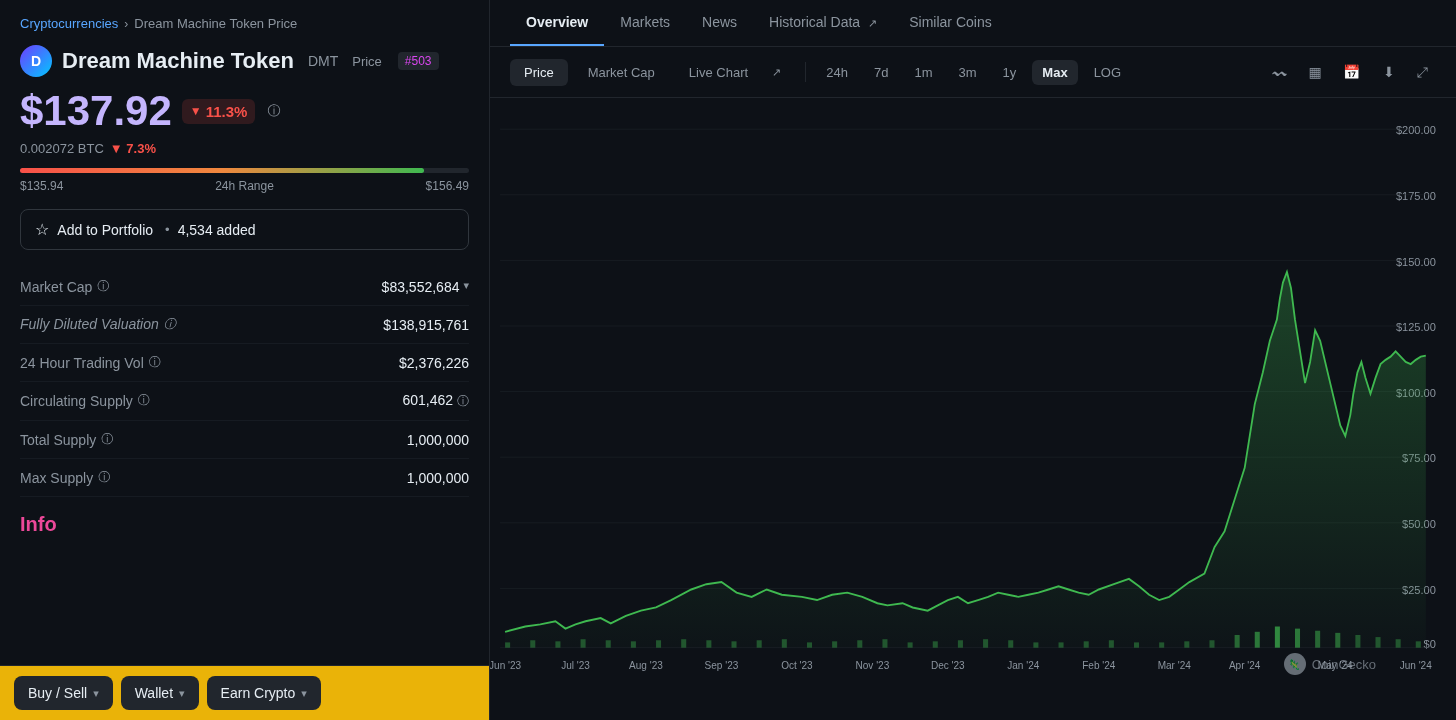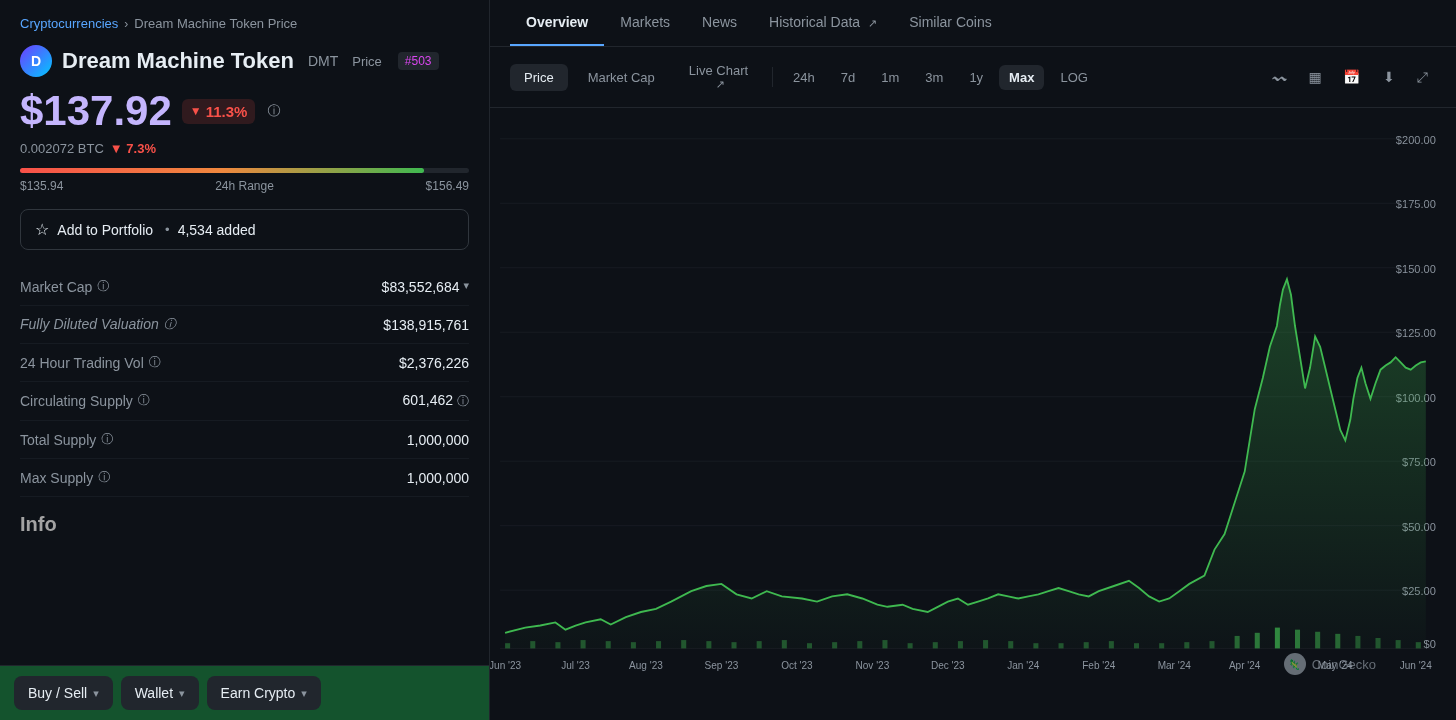--- a/index.html
+++ b/index.html
@@ -193,42 +193,42 @@
 
     .bottom-bar {
       position: absolute;
       bottom: 0;
       left: 0;
       right: 0;
       display: flex;
       align-items: center;
       gap: 8px;
       padding: 10px 14px;
-      background: #14532d;
+      background: #eab308;
       border-top: 1px solid #21262d;
     }
     .bottom-btn {
       display: flex;
       align-items: center;
       gap: 6px;
       background: #21262d;
       border: none;
       border-radius: 8px;
       padding: 9px 14px;
       color: #e6edf3;
       font-size: 14px;
       font-weight: 500;
       cursor: pointer;
     }
     .bottom-btn .chevron { font-size: 11px; color: #8b949e; }
 
     .info-section-title {
       font-size: 20px;
       font-weight: 700;
-      color: #a3a3a3;
+      color: #ec4899;
       padding-bottom: 50px;
     }
 
     
     .right-panel {
       flex: 1;
       background: #0d1117;
       display: flex;
       flex-direction: column;
       padding: 0;
@@ -270,22 +270,21 @@
       cursor: pointer;
       border-radius: 6px;
     }
     .chart-tab.active {
       background: #21262d;
       color: #e6edf3;
     }
     .chart-tab-ext {
       display: flex;
       align-items: center;
-      gap: 0;
-      flex-direction: column;
+      gap: 20px;
     }
     .toolbar-sep {
       width: 1px;
       height: 20px;
       background: #21262d;
       margin: 0 4px;
     }
     .time-btn {
       padding: 5px 10px;
       font-size: 13px;

